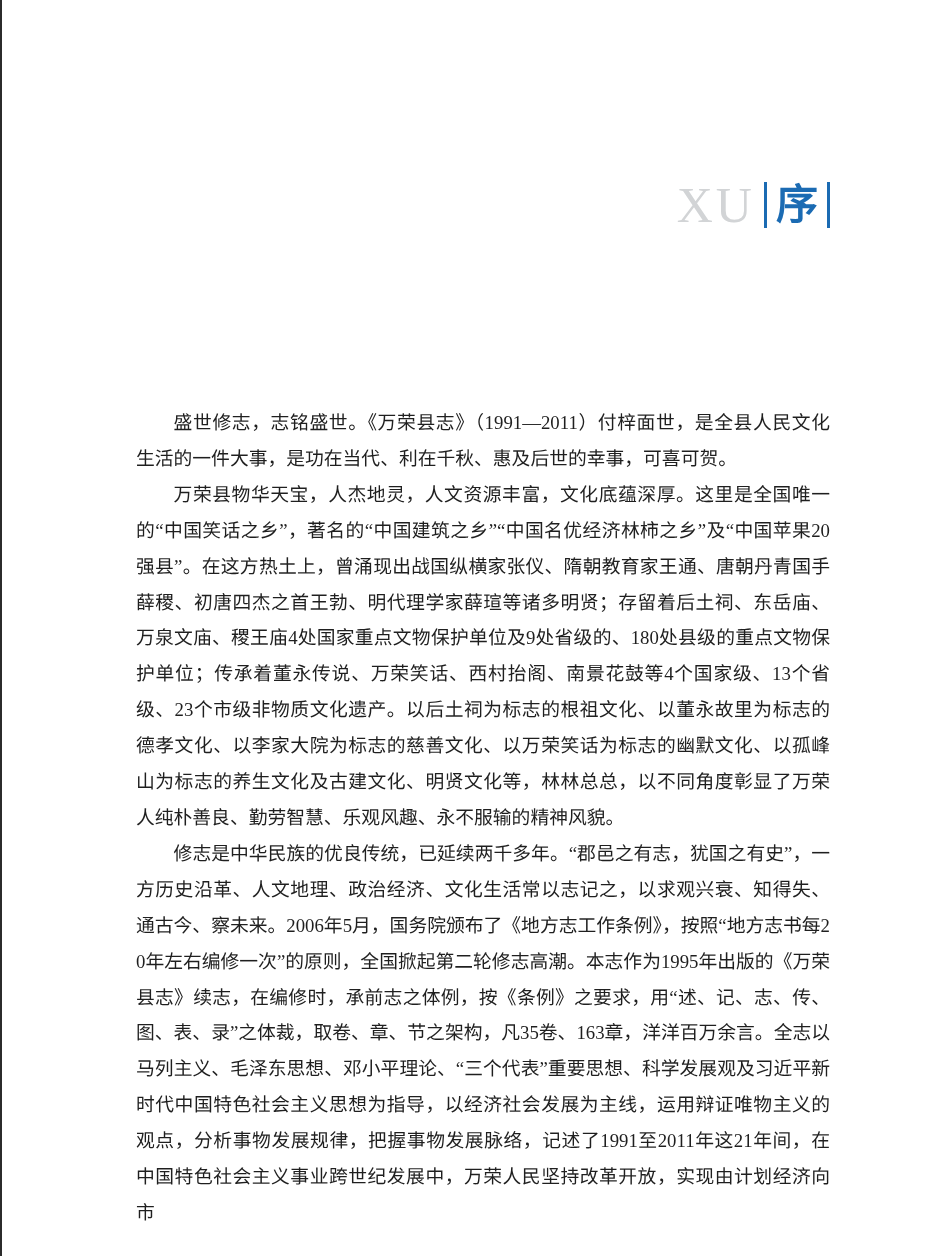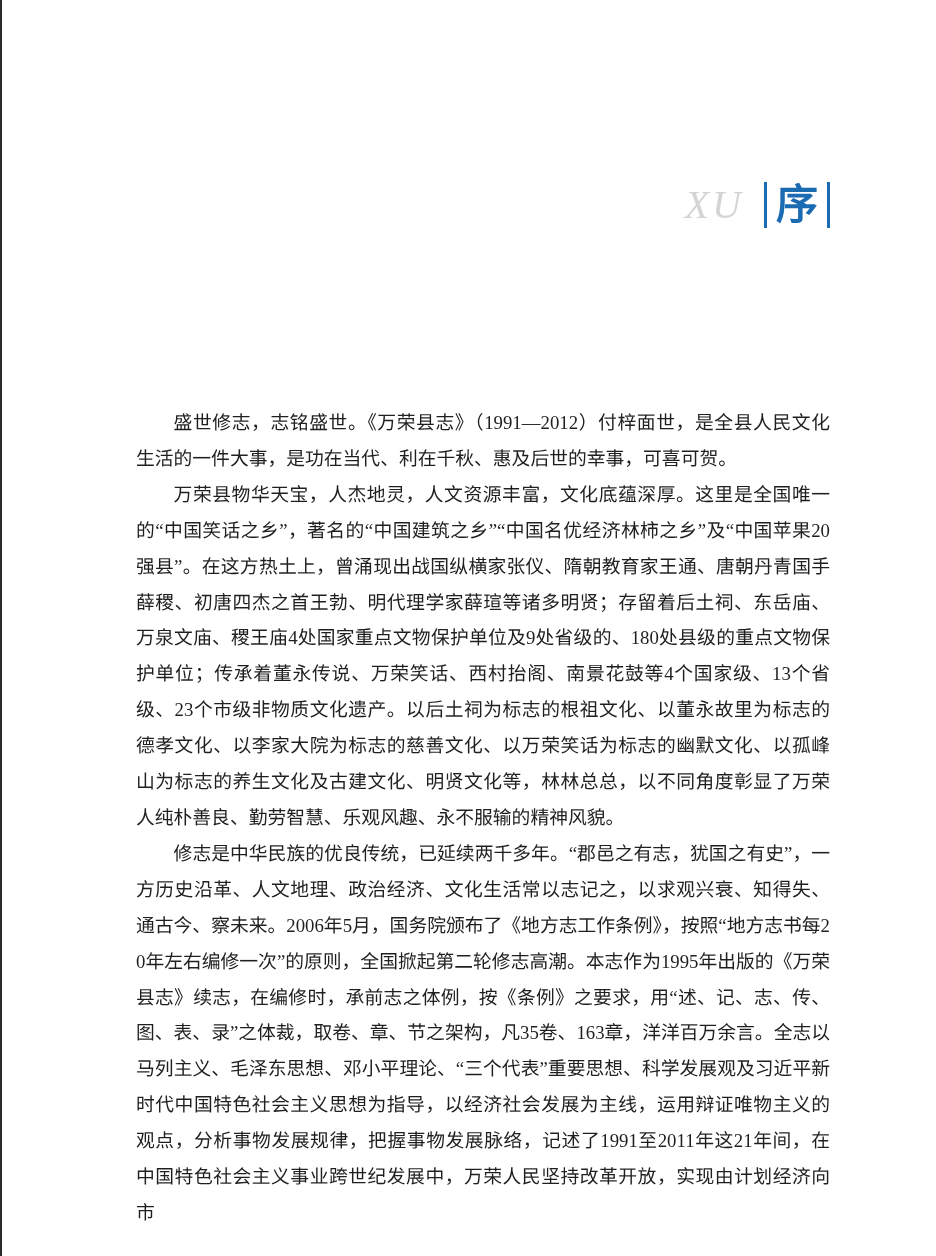--- a/index.html
+++ b/index.html
@@ -23,26 +23,25 @@
     width:2px;height:1256px;
     background:var(--scan-edge);
   }
   .chapter-header{
     position:absolute;
     top:180px;right:106px;
     display:flex;align-items:center;
     height:50px;
   }
   .pinyin{
-    font-size:40px;line-height:1;
+    font-size:50px;line-height:1;
     color:var(--pinyin-gray);
     letter-spacing:3px;
-    margin-right:20px;
+    margin-right:9px;
     font-family:"Liberation Serif","DejaVu Serif",serif;
-    font-style:italic;
   }
   .title-bar{
     width:3px;height:46px;
     background:var(--accent);
     flex:0 0 auto;
   }
   .hanzi{
     font-size:42px;line-height:1;
     font-weight:bold;
     color:var(--accent);
@@ -71,16 +70,16 @@
 <div class="scan-edge"></div>
 
 <header class="chapter-header">
   <span class="pinyin">XU</span>
   <span class="title-bar"></span>
   <span class="hanzi">序</span>
   <span class="title-bar"></span>
 </header>
 
 <main class="preface-body">
-  <p>盛世修志，志铭盛世。《万荣县志》（1991—2012）付梓面世，是全县人民文化生活的一件大事，是功在当代、利在千秋、惠及后世的幸事，可喜可贺。</p>
+  <p>盛世修志，志铭盛世。《万荣县志》（1991—2011）付梓面世，是全县人民文化生活的一件大事，是功在当代、利在千秋、惠及后世的幸事，可喜可贺。</p>
   <p>万荣县物华天宝，人杰地灵，人文资源丰富，文化底蕴深厚。这里是全国唯一的“中国笑话之乡”，著名的“中国建筑之乡”“中国名优经济林柿之乡”及“中国苹果20强县”。在这方热土上，曾涌现出战国纵横家张仪、隋朝教育家王通、唐朝丹青国手薛稷、初唐四杰之首王勃、明代理学家薛瑄等诸多明贤；存留着后土祠、东岳庙、万泉文庙、稷王庙4处国家重点文物保护单位及9处省级的、180处县级的重点文物保护单位；传承着董永传说、万荣笑话、西村抬阁、南景花鼓等4个国家级、13个省级、23个市级非物质文化遗产。以后土祠为标志的根祖文化、以董永故里为标志的德孝文化、以李家大院为标志的慈善文化、以万荣笑话为标志的幽默文化、以孤峰山为标志的养生文化及古建文化、明贤文化等，林林总总，以不同角度彰显了万荣人纯朴善良、勤劳智慧、乐观风趣、永不服输的精神风貌。</p>
   <p>修志是中华民族的优良传统，已延续两千多年。“郡邑之有志，犹国之有史”，一方历史沿革、人文地理、政治经济、文化生活常以志记之，以求观兴衰、知得失、通古今、察未来。2006年5月，国务院颁布了《地方志工作条例》，按照“地方志书每20年左右编修一次”的原则，全国掀起第二轮修志高潮。本志作为1995年出版的《万荣县志》续志，在编修时，承前志之体例，按《条例》之要求，用“述、记、志、传、图、表、录”之体裁，取卷、章、节之架构，凡35卷、163章，洋洋百万余言。全志以马列主义、毛泽东思想、邓小平理论、“三个代表”重要思想、科学发展观及习近平新时代中国特色社会主义思想为指导，以经济社会发展为主线，运用辩证唯物主义的观点，分析事物发展规律，把握事物发展脉络，记述了1991至2011年这21年间，在中国特色社会主义事业跨世纪发展中，万荣人民坚持改革开放，实现由计划经济向市</p>
 </main>
 
 </body></html>

